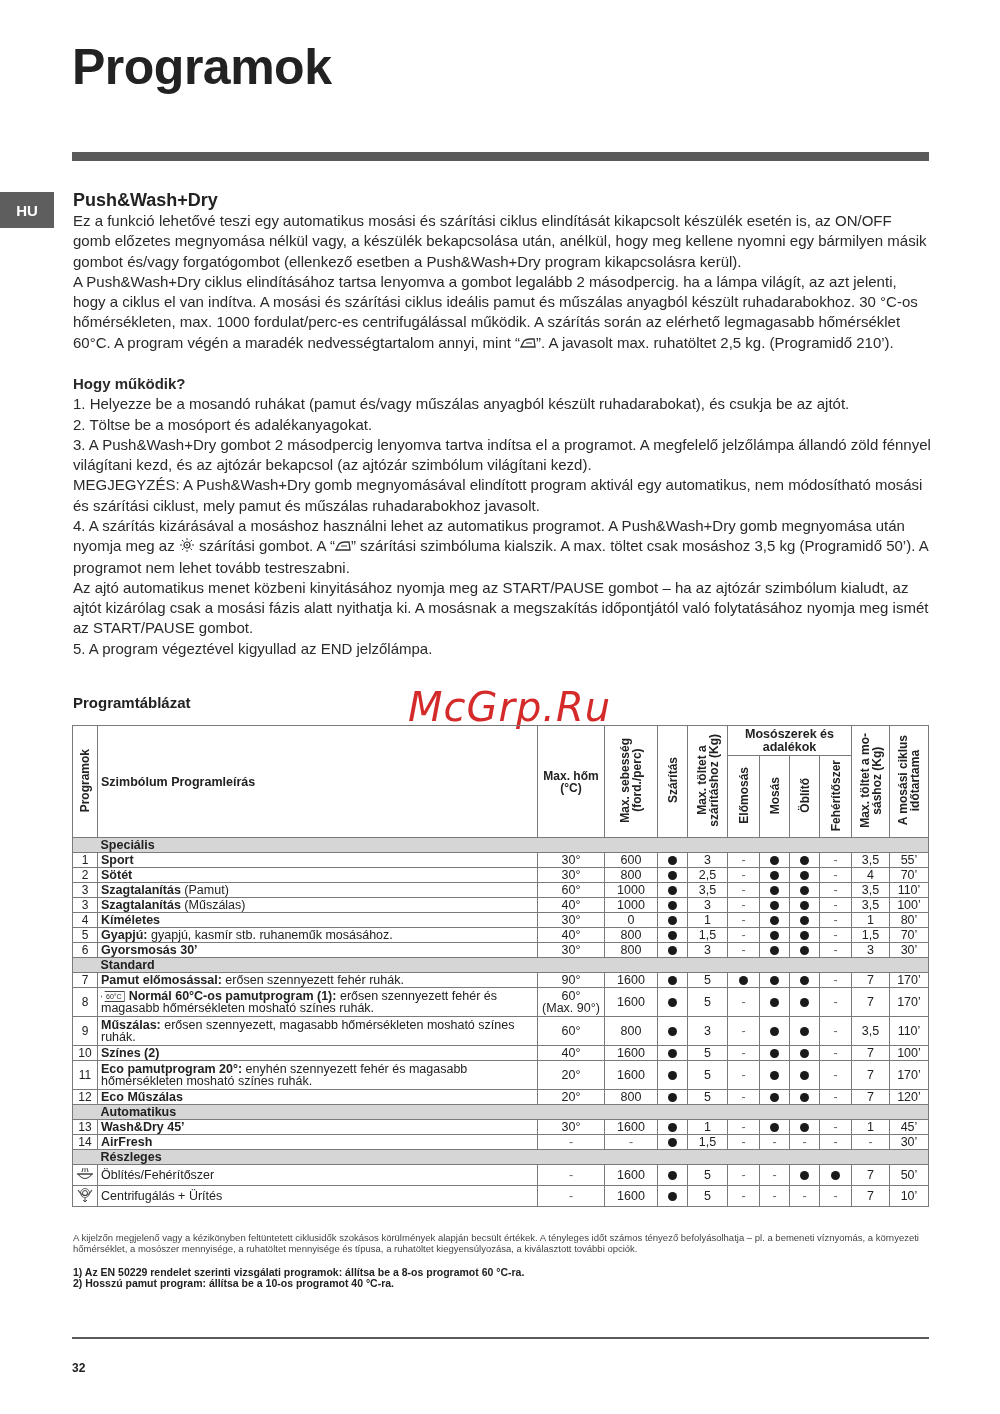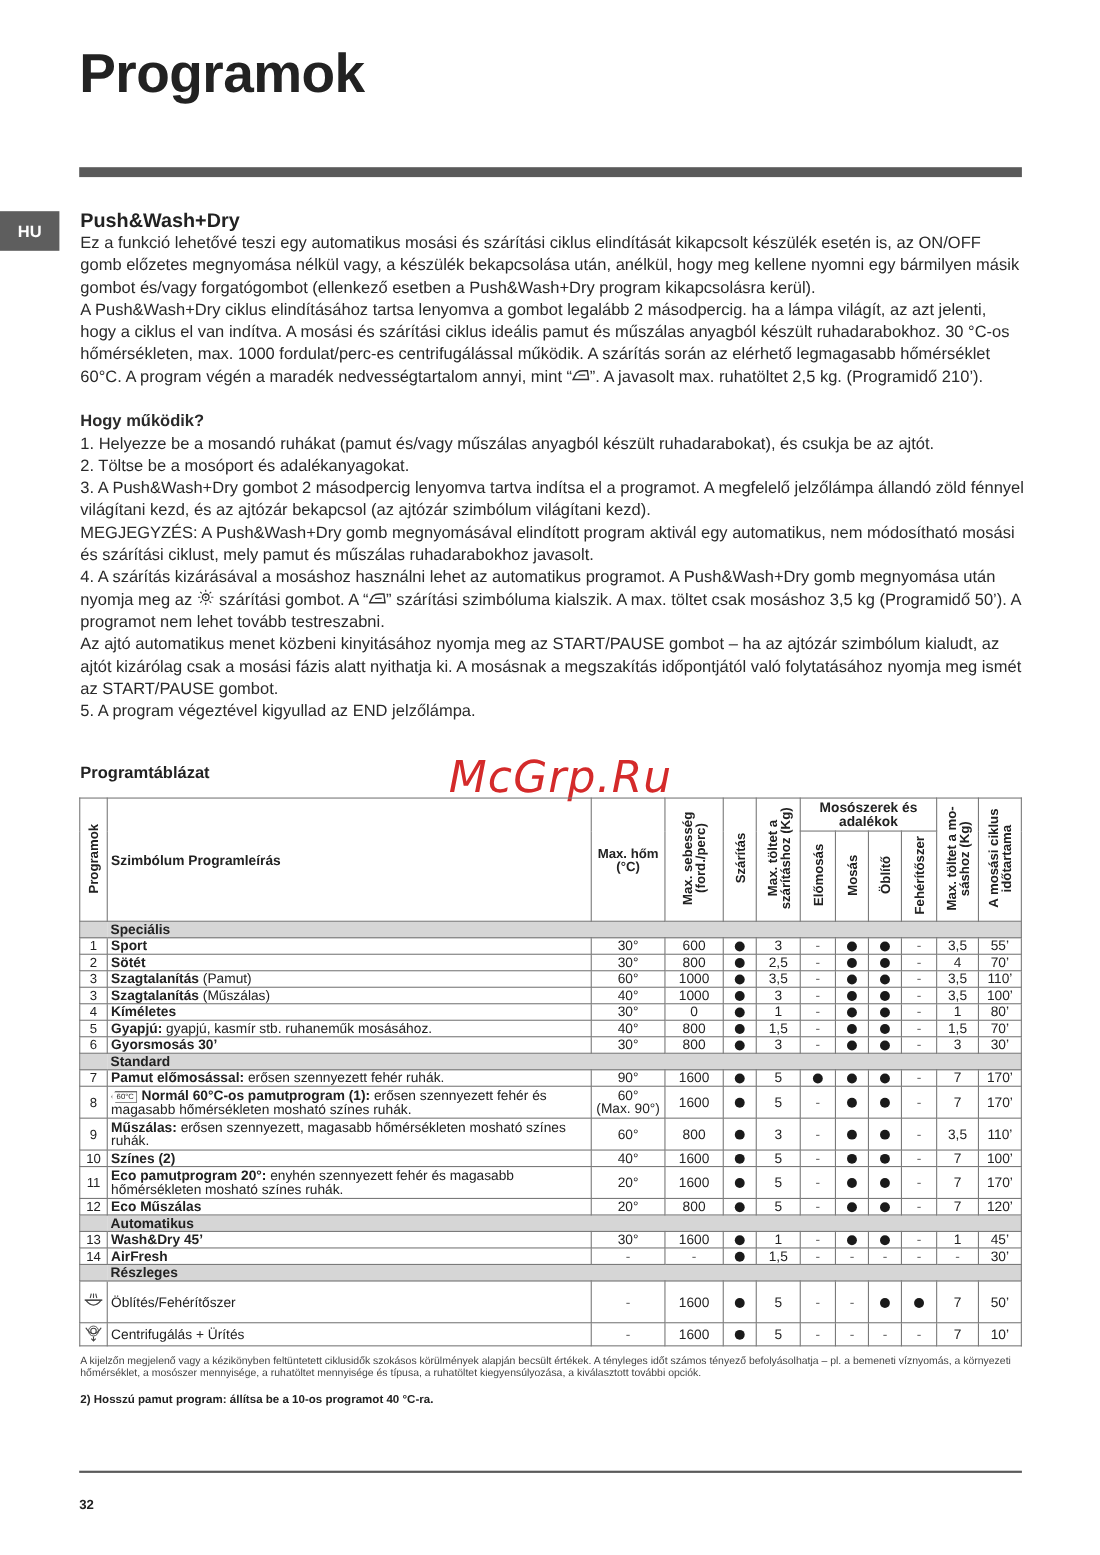--- a/index.html
+++ b/index.html
@@ -341,21 +341,21 @@
         <td><span class="dash">-</span></td>
         <td><span class="dash">-</span></td>
         <td><span class="dash">-</span></td>
         <td><span class="dash">-</span></td>
         <td>30’</td>
       </tr>
       <tr class="grp">
         <td style="border-right: none;"></td>
         <td colspan="11" class="grp-label" style="border-left: none;">Részleges</td>
       </tr>
-      <tr class="r" style="height: 38px;">
+      <tr class="r" style="height: 21px;">
         <td class="num"><span><svg width="18" height="14" viewBox="0 0 18 14">
               <path d="M2 7 Q9 16 16 7 Z" fill="none" stroke="#444" stroke-width="1.1"></path>
               <line x1="1" y1="7" x2="17" y2="7" stroke="#444" stroke-width="1"></line>
               <path d="M6 5 L7 1 M9 5 L9 1 M12 5 L11 1" stroke="#444" stroke-width="1"></path>
             </svg></span></td>
         <td class="desc"><span>Öblítés/Fehérítőszer</span></td>
         <td><span class="dash">-</span></td>
         <td>1600</td>
         <td><span class="dot"></span></td>
         <td>5</td>
@@ -383,16 +383,17 @@
         <td><span class="dash">-</span></td>
         <td><span class="dash">-</span></td>
         <td>7</td>
         <td>10’</td>
       </tr>
     </tbody>
 </table>
 
 <div id="footnote" class="abs">A kijelzőn megjelenő vagy a kézikönyben feltüntetett ciklusidők szokásos körülmények alapján becsült értékek. A tényleges időt számos tényező befolyásolhatja – pl. a bemeneti víznyomás, a környezeti hőmérséklet, a mosószer mennyisége, a ruhatöltet mennyisége és típusa, a ruhatöltet kiegyensúlyozása, a kiválasztott további opciók.</div>
 <div id="testers" class="abs">
+  <div>1) Az EN 50229 rendelet szerinti vizsgálati programok: állítsa be a 8-os programot 60 °C-ra.</div>
   <div>2) Hosszú pamut program: állítsa be a 10-os programot 40 °C-ra.</div>
 </div>
 <div id="bottom-rule" class="abs"></div>
 <div id="page-number" class="abs">32</div>
 
 </body></html>

